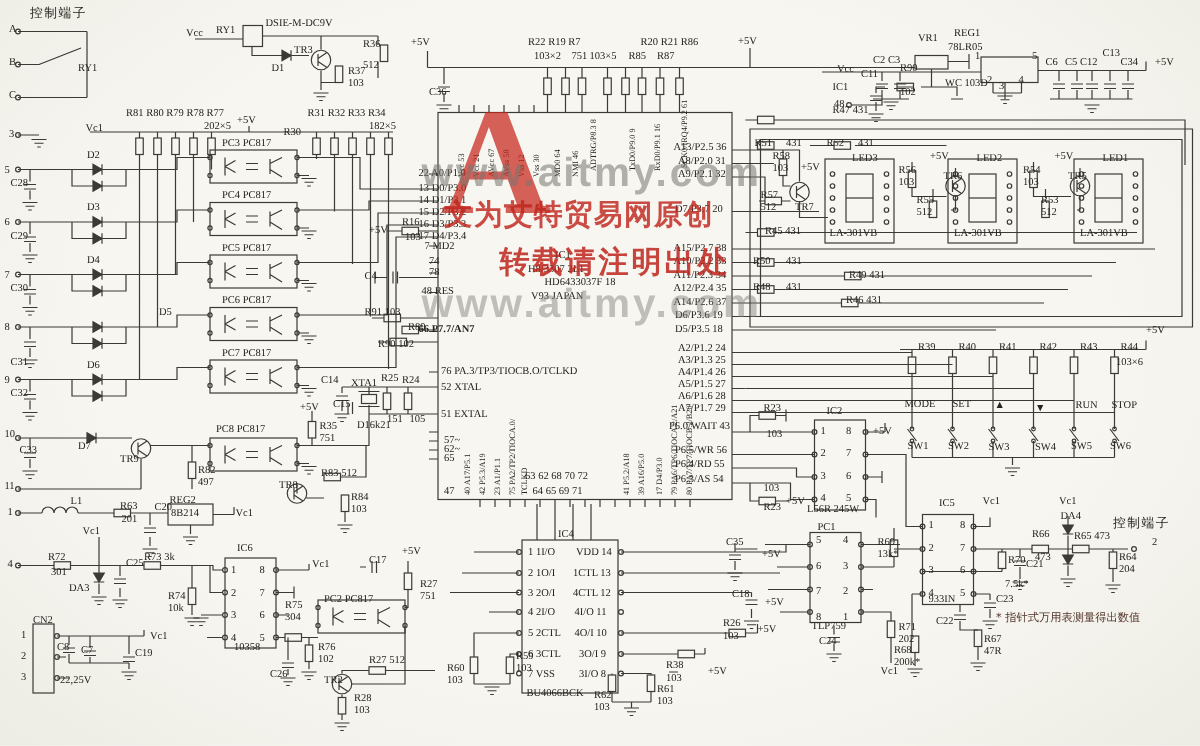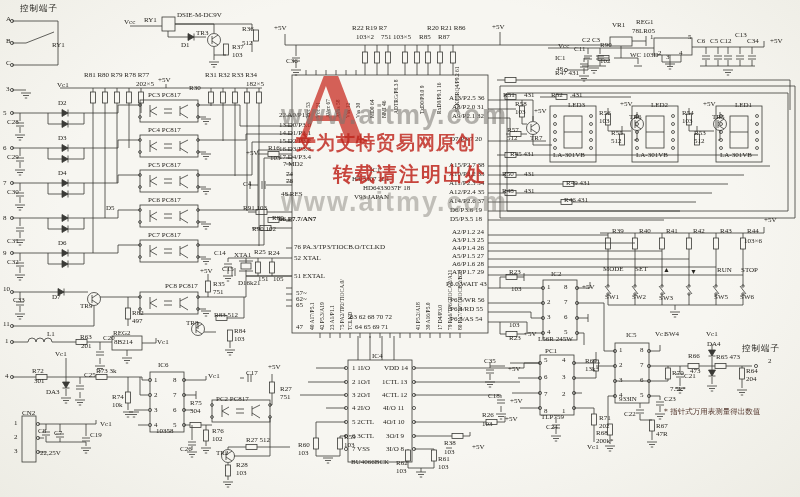--- a/index.html
+++ b/index.html
@@ -501,21 +501,21 @@
       <span class="lb" style="left: 52px; top: 294px;">D7</span>
       <span class="lb" style="left: 80px; top: 303px;">TR9</span>
       <span class="lb" style="left: 3px; top: 321px;">11</span>
       <span class="lb" style="left: 132px; top: 310px;">R82</span>
       <span class="lb" style="left: 132px; top: 318px;">497</span>
       <span class="lb" style="left: 148px; top: 92px;">PC3 PC817</span>
       <span class="lb" style="left: 148px; top: 127px;">PC4 PC817</span>
       <span class="lb" style="left: 148px; top: 162px;">PC5 PC817</span>
       <span class="lb" style="left: 148px; top: 197px;">PC6 PC817</span>
       <span class="lb" style="left: 148px; top: 232px;">PC7 PC817</span>
-      <span class="lb" style="left: 165px; top: 283px;">PC8 PC817</span>
+      <span class="lb" style="left: 144px; top: 283px;">PC8 PC817</span>
       <span class="lb" style="left: 200px; top: 268px;">+5V</span>
       <span class="lb" style="left: 213px; top: 281px;">R35</span>
       <span class="lb" style="left: 213px; top: 289px;">751</span>
       <span class="lb" style="left: 214px; top: 250px;">C14</span>
       <span class="lb" style="left: 234px; top: 252px;">XTA1</span>
       <span class="lb" style="left: 254px; top: 249px;">R25</span>
       <span class="lb" style="left: 268px; top: 250px;">R24</span>
       <span class="lb" style="left: 258px; top: 276px;">151</span>
       <span class="lb" style="left: 222px; top: 266px;">C15</span>
       <span class="lb" style="left: 238px; top: 280px;">D16k21</span>
@@ -626,21 +626,21 @@
       <span class="lb" style="left: 744px; top: 238px;">103×6</span>
       <span class="lb" style="left: 603px; top: 266px;">MODE</span>
       <span class="lb" style="left: 635px; top: 266px;">SET</span>
       <span class="lb" style="left: 663px; top: 267px;">▲</span>
       <span class="lb" style="left: 690px; top: 269px;">▼</span>
       <span class="lb" style="left: 717px; top: 267px;">RUN</span>
       <span class="lb" style="left: 741px; top: 267px;">STOP</span>
       <span class="lb" style="left: 605px; top: 294px;">SW1</span>
       <span class="lb" style="left: 632px; top: 294px;">SW2</span>
       <span class="lb" style="left: 659px; top: 295px;">SW3</span>
-      <span class="lb" style="left: 665px; top: 295px; margin-top: 36px;">SW4</span>
+      <span class="lb" style="left: 690px; top: 295px;">SW4</span>
       <span class="lb" style="left: 714px; top: 294px;">SW5</span>
       <span class="lb" style="left: 740px; top: 294px;">SW6</span>
       <span class="lb" style="left: 509px; top: 269px;">R23</span>
       <span class="lb" style="left: 511px; top: 286px;">103</span>
       <span class="lb" style="left: 509px; top: 322px;">103</span>
       <span class="lb" style="left: 509px; top: 335px;">R23</span>
       <span class="lb" style="left: 524px; top: 331px;">+5V</span>
       <span class="lb" style="left: 551px; top: 271px;">IC2</span>
       <span class="lb" style="left: 547px; top: 284px;">1</span>
       <span class="lb" style="left: 564px; top: 284px;">8</span>

